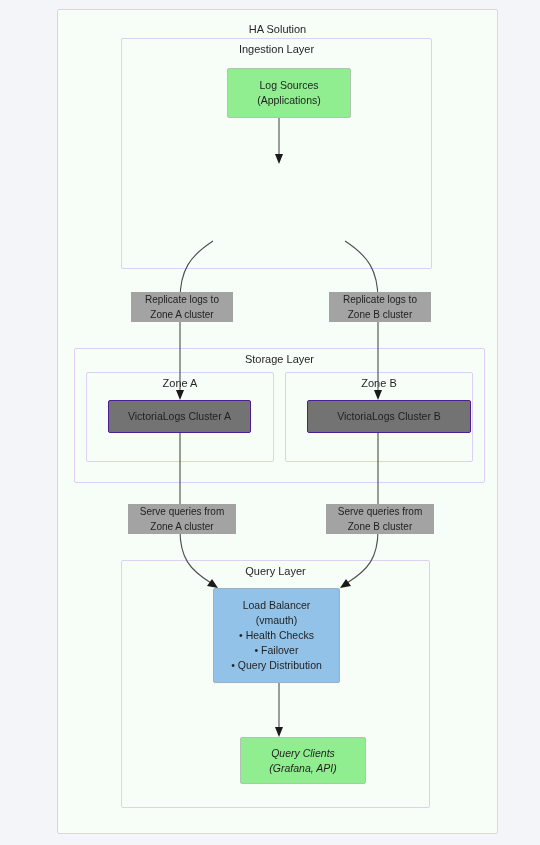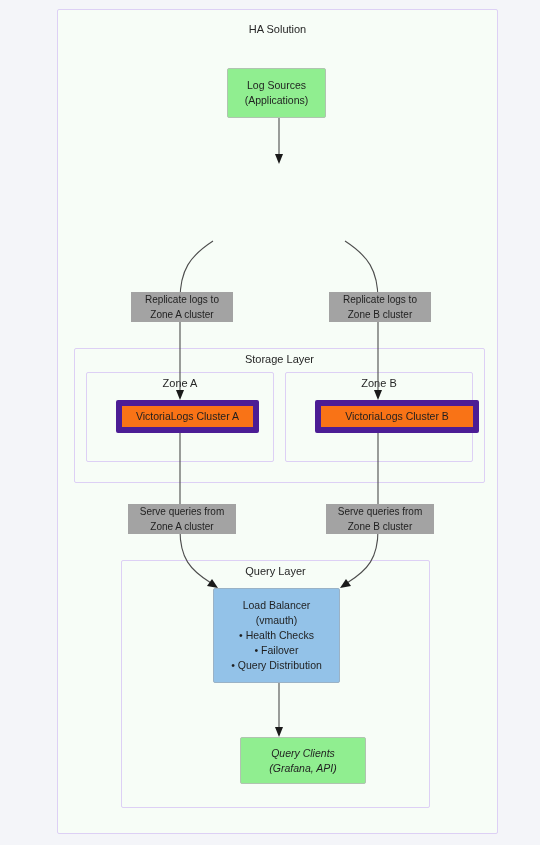--- a/index.html
+++ b/index.html
@@ -50,23 +50,22 @@
   }
   .node.green {
     background: #90ee90;
     border: 1px solid #b0c4b0;
   }
   .node.blue {
     background: #93c2e8;
     border: 1px solid #9ab2c6;
   }
   .node.purple {
-    background: #f97316;
-    border: 6px solid #4c1d95;
-    margin-left: 8px;
+    background: #737373;
+    border: 1px solid #4c1d95;
   }
   .node-line { display: block; white-space: nowrap; }
   .edge-label {
     position: absolute;
     background: #a3a3a3;
     text-align: center;
     font-size: 10px;
     line-height: 15px;
     color: #1f1f1f;
     padding: 0 2px;
@@ -90,20 +89,23 @@
 </style>
 </head>
 <body>
 
 <div id="stage">
 
   <div class="cluster" style="left:57px; top:9px; width:441px; height:825px;">
     <div class="cluster-title" style="top:13px;">HA Solution</div>
   </div>
 
+  <div class="cluster" style="left:121px; top:38px; width:311px; height:231px;">
+    <div class="cluster-title" style="top:4px;">Ingestion Layer</div>
+  </div>
 
   <div class="cluster" style="left:74px; top:348px; width:411px; height:135px;">
     <div class="cluster-title" style="top:4px;">Storage Layer</div>
   </div>
 
   <div class="cluster" style="left:86px; top:372px; width:188px; height:90px;padding-left:8px;">
     <div class="cluster-title" style="top:4px;">Zone A</div>
   </div>
 
   <div class="cluster" style="left:285px; top:372px; width:188px; height:90px;">
@@ -128,21 +130,21 @@
     <path d="M180,433 L180,530 C180,558 190,570 211,583"></path>
     <polygon points="218,588 207,586 212,579"></polygon>
 
     <path d="M378,433 L378,530 C378,558 368,570 347,583"></path>
     <polygon points="340,588 346,579 351,586"></polygon>
 
     <path d="M279,683 L279,729"></path>
     <polygon points="279,737 275,727 283,727"></polygon>
   </svg>
 
-  <div class="node green" style="left:227px; top:68px; width:99px; height:50px;">
+  <div class="node green" style="left:227px; top:68px; width:124px; height:50px;">
     <span class="node-line">Log Sources</span>
     <span class="node-line">(Applications)</span>
   </div>
 
 
   <div class="node purple" style="left:108px; top:400px; width:143px; height:33px;">
     <span class="node-line">VictoriaLogs Cluster A</span>
   </div>
 
   <div class="node purple" style="left:307px; top:400px; width:164px; height:33px;text-align:center;">

